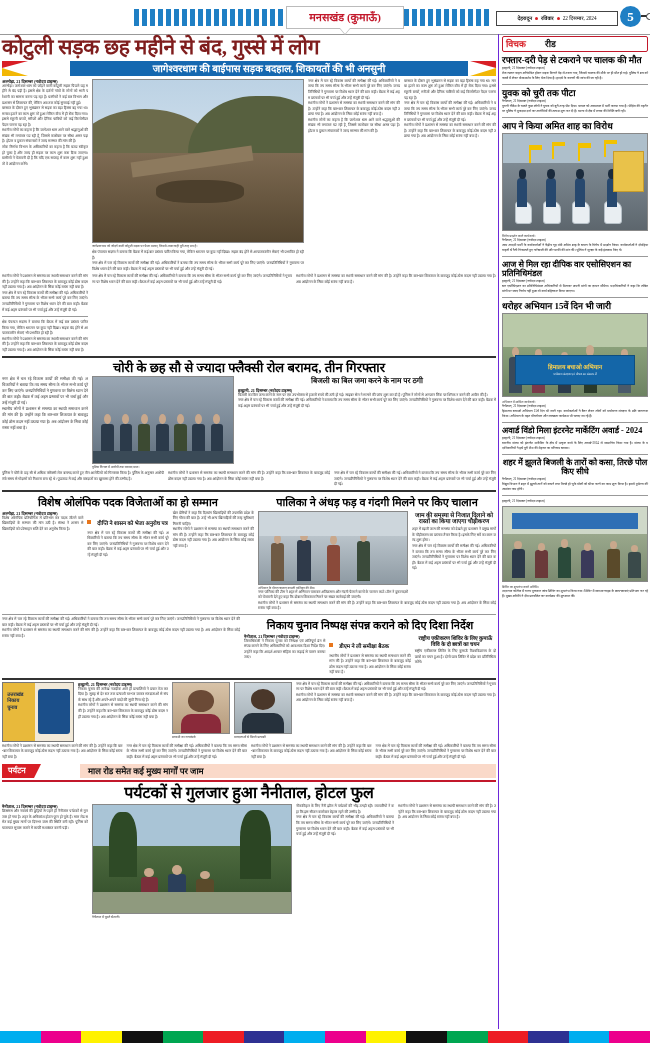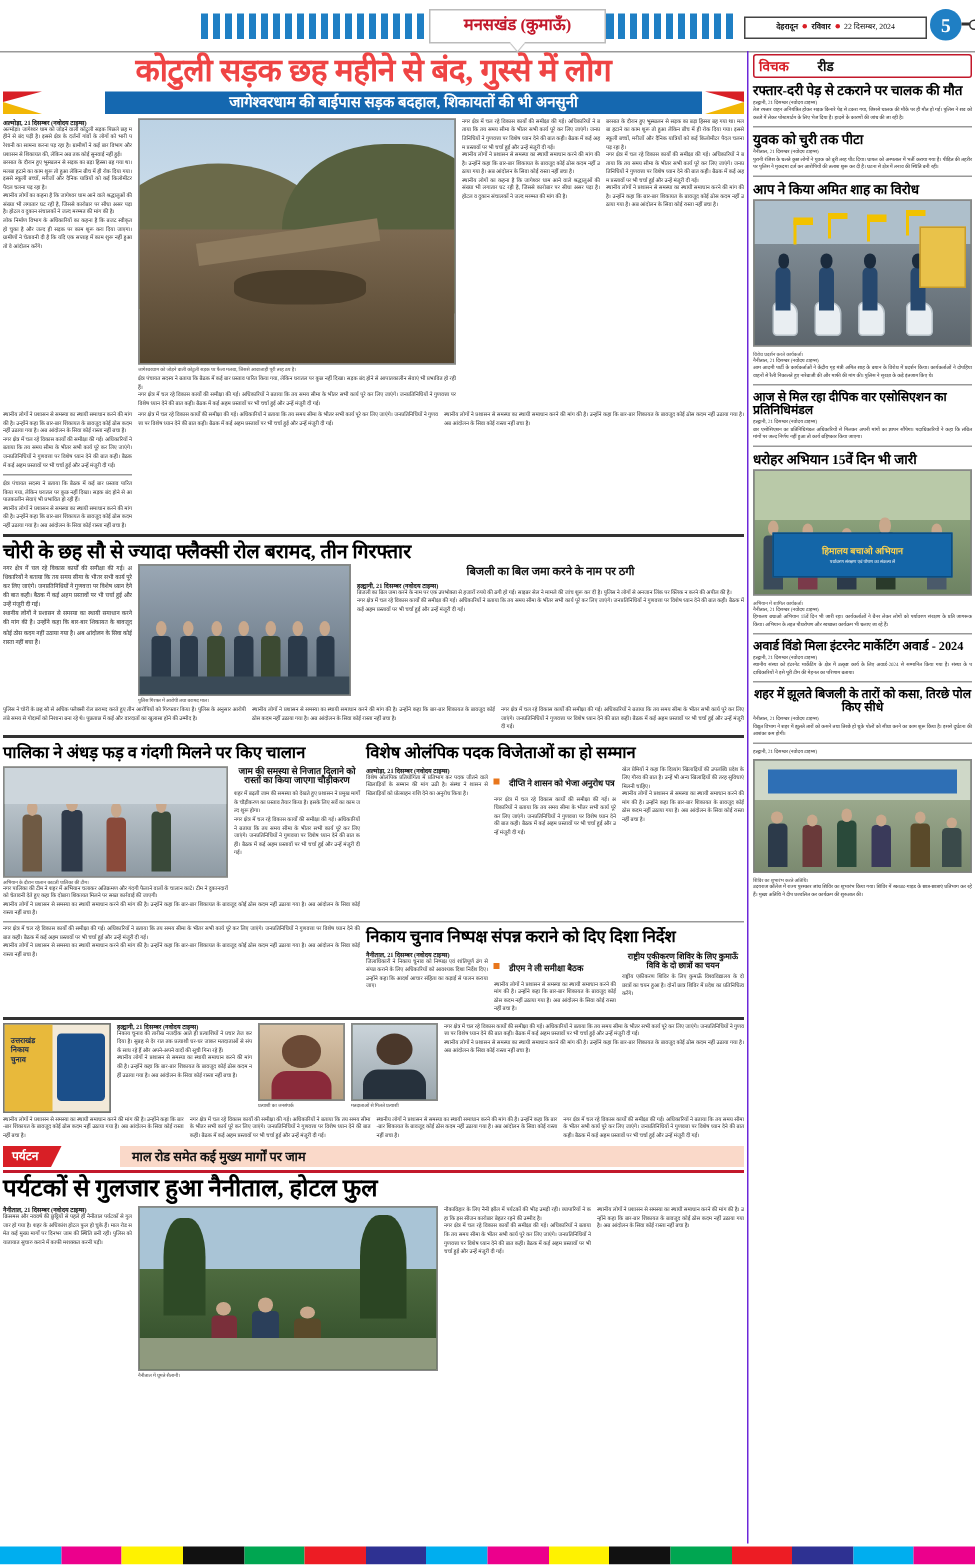--- a/index.html
+++ b/index.html
@@ -40,41 +40,41 @@
   .tail-dot{position:absolute;left:646px;top:13px;width:5px;height:5px;border-radius:50%;
       border:1px solid #333;background:#fff;}
 
   
   .body-area{position:absolute;left:0;top:34px;width:650px;height:995px;}
   .left-zone{position:absolute;left:2px;top:0;width:494px;height:995px;}
   .right-rail{position:absolute;left:498px;top:0;width:150px;height:995px;
       border-left:1px solid #6d28d9;padding-left:3px;box-sizing:border-box;}
 
   
-  .lead-head{font-size:21px;font-weight:bold;text-align:center;line-height:1.04;
-      letter-spacing:-.2px;margin:3px 0 2px;color:#ef4444;}
+  .lead-head{font-size:21px;font-weight:bold;text-align:left;line-height:1.04;
+      letter-spacing:-.2px;margin:3px 0 2px;color:#7f1d1d;}
   .lead-sub-wrap{position:relative;height:15px;margin:0 0 3px;}
   .lead-sub{position:absolute;left:28px;right:28px;top:0;height:15px;background:#1568b0;
       color:#fff;font-size:10px;font-weight:bold;text-align:center;line-height:15px;margin-left:40px;}
   .tri-l{position:absolute;left:0;top:0;width:0;height:0;border-top:7px solid #d81f26;
       border-bottom:8px solid #f2b705;border-right:26px solid transparent;}
   .tri-r{position:absolute;right:0;top:0;width:0;height:0;border-top:7px solid #d81f26;
       border-bottom:8px solid #f2b705;border-left:26px solid transparent;}
 
   .cols{display:flex;gap:4px;}
   .col{flex:1;min-width:0;}
   .txt{font-size:3.6px;line-height:1.55;text-align:justify;color:#2a2a2a;
        word-break:break-all;hyphens:auto;}
   .txt.k{font-size:3.9px;}
   .byline{font-size:4.2px;font-weight:bold;color:#111;}
   .photo{background:#6f7d6a;position:relative;overflow:hidden;border:1px solid #888;}
   .cap{font-size:3.2px;color:#444;line-height:1.3;padding-top:1px;}
 
   
-  .sec-head{font-size:13px;font-weight:bold;line-height:1.05;
+  .sec-head{font-size:13px;font-weight:bold;text-align:center;line-height:1.05;
       margin:3px 0 2px;color:#000;}
   .sec-head.sm{font-size:11px;}
   .sec-sub{font-size:7.5px;font-weight:bold;text-align:center;line-height:1.15;margin:1px 0 2px;}
   .rule{height:1px;background:#999;margin:3px 0;}
   .rule.thick{height:2px;background:#333;}
   .rule.red{height:2px;background:#c2182b;}
 
   
   .tagbar{position:relative;height:14px;margin:4px 0 2px;}
   .tagbar .chip{position:absolute;left:0;top:0;height:14px;background:#d81f26;color:#fff;
@@ -252,20 +252,41 @@
           </div>
           <div class="col">
             <div class="txt">नगर क्षेत्र में चल रहे विकास कार्यों की समीक्षा की गई। अधिकारियों ने बताया कि तय समय सीमा के भीतर सभी कार्य पूरे कर लिए जाएंगे। जनप्रतिनिधियों ने गुणवत्ता पर विशेष ध्यान देने की बात कही। बैठक में कई अहम प्रस्तावों पर भी चर्चा हुई और उन्हें मंजूरी दी गई।</div>
           </div>
         </div>
       </div>
 
       <div class="rule thick" style="margin:2px 0"></div>
 
       <div class="cols">
+        <div class="col">
+          <div class="sec-head sm">विशेष ओलंपिक पदक विजेताओं का हो सम्मान</div>
+          <div class="cols">
+            <div class="col">
+              <div class="byline">अल्मोड़ा, 21 दिसम्बर (नवोदय टाइम्स)</div>
+              <div class="txt">विशेष ओलंपिक प्रतियोगिता में प्रतिभाग कर पदक जीतने वाले खिलाड़ियों के सम्मान की मांग उठी है। संस्था ने शासन से खिलाड़ियों को प्रोत्साहन राशि देने का अनुरोध किया है।</div>
+            </div>
+            <div class="col">
+              <div class="boxnote">
+                <span class="bull"></span>
+                <span class="t" style="display:inline">दीप्ति ने शासन को भेजा अनुरोध पत्र</span>
+              </div>
+              <div class="txt" style="margin-top:2px">नगर क्षेत्र में चल रहे विकास कार्यों की समीक्षा की गई। अधिकारियों ने बताया कि तय समय सीमा के भीतर सभी कार्य पूरे कर लिए जाएंगे। जनप्रतिनिधियों ने गुणवत्ता पर विशेष ध्यान देने की बात कही। बैठक में कई अहम प्रस्तावों पर भी चर्चा हुई और उन्हें मंजूरी दी गई।</div>
+            </div>
+            <div class="col">
+              <div class="txt">खेल प्रेमियों ने कहा कि दिव्यांग खिलाड़ियों की उपलब्धि प्रदेश के लिए गौरव की बात है। उन्हें भी अन्य खिलाड़ियों की तरह सुविधाएं मिलनी चाहिए।</div>
+              <div class="txt">स्थानीय लोगों ने प्रशासन से समस्या का स्थायी समाधान करने की मांग की है। उन्होंने कहा कि बार-बार शिकायत के बावजूद कोई ठोस कदम नहीं उठाया गया है। अब आंदोलन के सिवा कोई रास्ता नहीं बचा है।</div>
+            </div>
+          </div>
+        </div>
+
         <div class="col" style="flex:0 0 238px">
           <div class="sec-head sm">पालिका ने अंधड़ फड़ व गंदगी मिलने पर किए चालान</div>
           <div class="cols">
             <div class="col" style="flex:0 0 150px">
               <div class="photo" style="height:72px">
                 <div class="ph-group"></div>
                 <div class="ppl" style="left:8%;height:52%;background:#6f5a44"></div>
                 <div class="ppl" style="left:26%;height:56%;background:#2f3a4a"></div>
                 <div class="ppl" style="left:46%;height:50%;background:#8a4a3a"></div>
                 <div class="ppl" style="left:66%;height:55%;background:#3a4a3a"></div>
@@ -274,41 +295,20 @@
               <div class="cap">अभियान के दौरान चालान काटती पालिका की टीम।</div>
               <div class="txt">नगर पालिका की टीम ने शहर में अभियान चलाकर अतिक्रमण और गंदगी फैलाने वालों के चालान काटे। टीम ने दुकानदारों को चेतावनी देते हुए कहा कि दोबारा शिकायत मिलने पर सख्त कार्रवाई की जाएगी।</div>
             </div>
             <div class="col">
               <div class="sec-sub" style="font-size:6px">जाम की समस्या से निजात दिलाने को रास्तों का किया जाएगा चौड़ीकरण</div>
               <div class="txt">शहर में बढ़ती जाम की समस्या को देखते हुए प्रशासन ने प्रमुख मार्गों के चौड़ीकरण का प्रस्ताव तैयार किया है। इसके लिए सर्वे का काम जल्द शुरू होगा।</div>
               <div class="txt">नगर क्षेत्र में चल रहे विकास कार्यों की समीक्षा की गई। अधिकारियों ने बताया कि तय समय सीमा के भीतर सभी कार्य पूरे कर लिए जाएंगे। जनप्रतिनिधियों ने गुणवत्ता पर विशेष ध्यान देने की बात कही। बैठक में कई अहम प्रस्तावों पर भी चर्चा हुई और उन्हें मंजूरी दी गई।</div>
             </div>
           </div>
           <div class="txt">स्थानीय लोगों ने प्रशासन से समस्या का स्थायी समाधान करने की मांग की है। उन्होंने कहा कि बार-बार शिकायत के बावजूद कोई ठोस कदम नहीं उठाया गया है। अब आंदोलन के सिवा कोई रास्ता नहीं बचा है।</div>
-        </div>
-
-        <div class="col">
-          <div class="sec-head sm">विशेष ओलंपिक पदक विजेताओं का हो सम्मान</div>
-          <div class="cols">
-            <div class="col">
-              <div class="byline">अल्मोड़ा, 21 दिसम्बर (नवोदय टाइम्स)</div>
-              <div class="txt">विशेष ओलंपिक प्रतियोगिता में प्रतिभाग कर पदक जीतने वाले खिलाड़ियों के सम्मान की मांग उठी है। संस्था ने शासन से खिलाड़ियों को प्रोत्साहन राशि देने का अनुरोध किया है।</div>
-            </div>
-            <div class="col">
-              <div class="boxnote">
-                <span class="bull"></span>
-                <span class="t" style="display:inline">दीप्ति ने शासन को भेजा अनुरोध पत्र</span>
-              </div>
-              <div class="txt" style="margin-top:2px">नगर क्षेत्र में चल रहे विकास कार्यों की समीक्षा की गई। अधिकारियों ने बताया कि तय समय सीमा के भीतर सभी कार्य पूरे कर लिए जाएंगे। जनप्रतिनिधियों ने गुणवत्ता पर विशेष ध्यान देने की बात कही। बैठक में कई अहम प्रस्तावों पर भी चर्चा हुई और उन्हें मंजूरी दी गई।</div>
-            </div>
-            <div class="col">
-              <div class="txt">खेल प्रेमियों ने कहा कि दिव्यांग खिलाड़ियों की उपलब्धि प्रदेश के लिए गौरव की बात है। उन्हें भी अन्य खिलाड़ियों की तरह सुविधाएं मिलनी चाहिए।</div>
-              <div class="txt">स्थानीय लोगों ने प्रशासन से समस्या का स्थायी समाधान करने की मांग की है। उन्होंने कहा कि बार-बार शिकायत के बावजूद कोई ठोस कदम नहीं उठाया गया है। अब आंदोलन के सिवा कोई रास्ता नहीं बचा है।</div>
-            </div>
-          </div>
         </div>
       </div>
 
       <div class="rule" style="margin:2px 0"></div>
 
       <div class="cols">
         <div class="col" style="flex:0 0 238px">
           <div class="txt">नगर क्षेत्र में चल रहे विकास कार्यों की समीक्षा की गई। अधिकारियों ने बताया कि तय समय सीमा के भीतर सभी कार्य पूरे कर लिए जाएंगे। जनप्रतिनिधियों ने गुणवत्ता पर विशेष ध्यान देने की बात कही। बैठक में कई अहम प्रस्तावों पर भी चर्चा हुई और उन्हें मंजूरी दी गई।</div>
           <div class="txt">स्थानीय लोगों ने प्रशासन से समस्या का स्थायी समाधान करने की मांग की है। उन्होंने कहा कि बार-बार शिकायत के बावजूद कोई ठोस कदम नहीं उठाया गया है। अब आंदोलन के सिवा कोई रास्ता नहीं बचा है।</div>
         </div>

